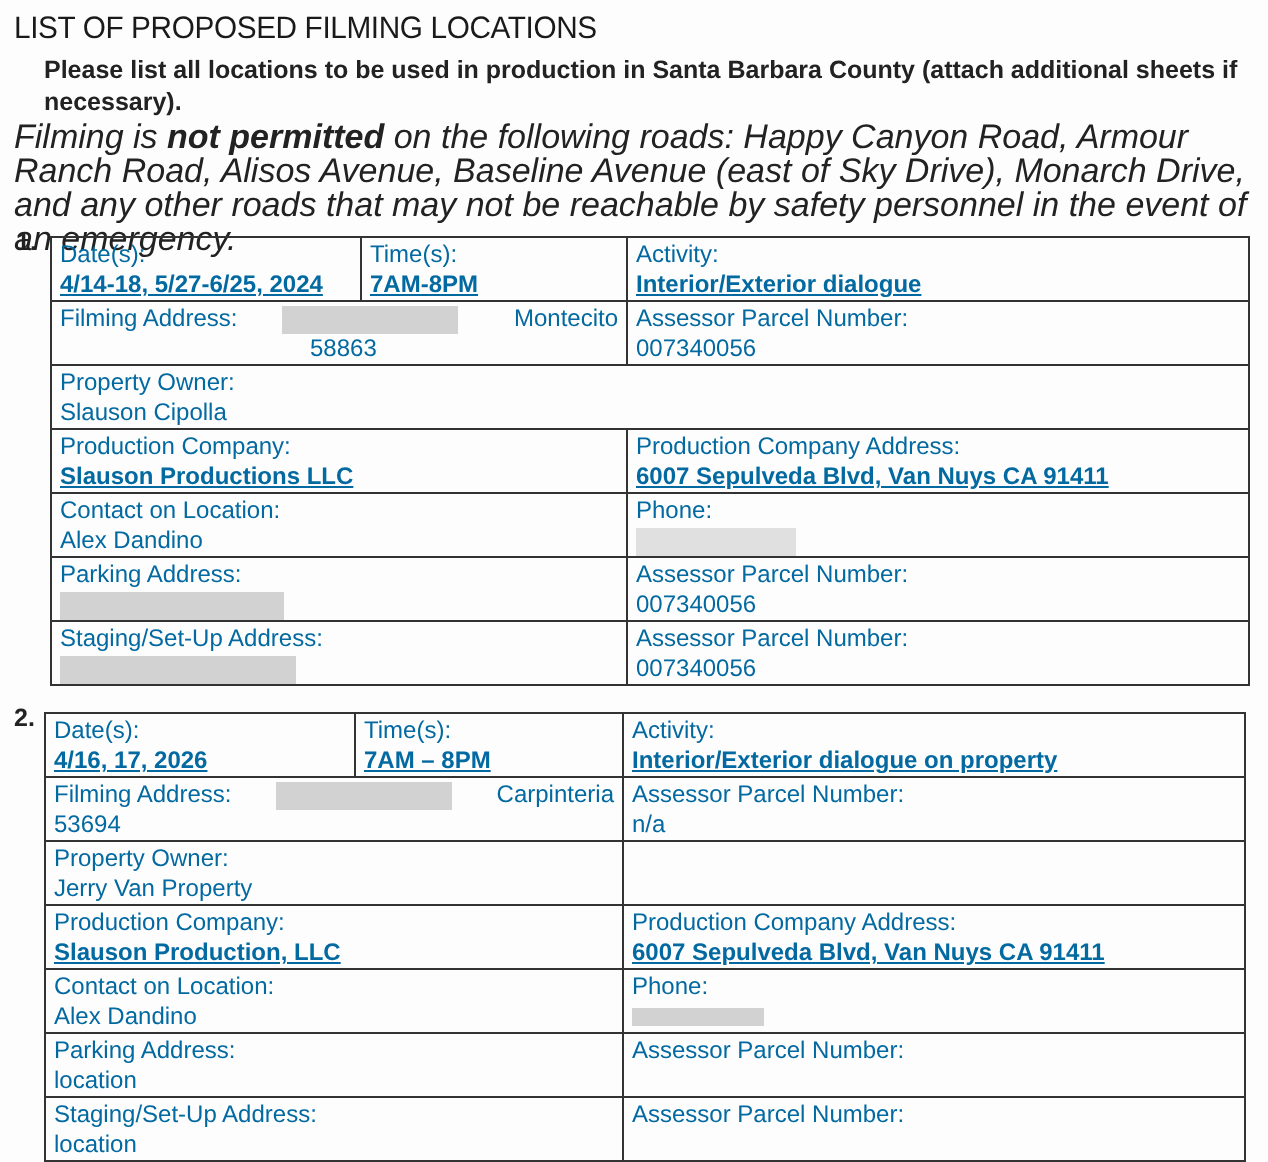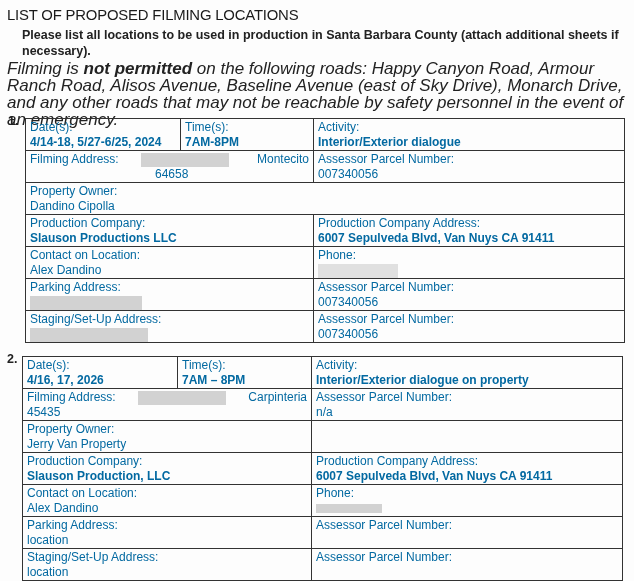--- a/index.html
+++ b/index.html
@@ -31,21 +31,21 @@
     table.loc {
       position: absolute; border-collapse: collapse; table-layout: fixed;
       font-size: 12px; color: #0369a1;
     }
     table.loc td {
       border: 1.3px solid #333; padding: 1px 4px 0 4px; vertical-align: top;
       line-height: 15px; overflow: hidden; white-space: nowrap;
     }
     .lbl { display: block; }
     .val { display: block; }
-    .u { font-weight: bold; }
+    .u { text-decoration: underline; font-weight: bold; }
     .redact {
       display: inline-block; background: #d2d2d2; height: 14px; vertical-align: middle;
     }
     .redact.light { background: #e0e0e0; }
     .inline-row { display: flex; align-items: center; gap: 22px; }
   </style>
 </head>
 <body>
 
 <div class="title">LIST OF PROPOSED FILMING LOCATIONS</div>
@@ -74,31 +74,31 @@
       <span class="val u">Interior/Exterior dialogue</span>
     </td>
   </tr>
   <tr style="height:32px">
     <td colspan="2">
       <span class="lbl inline-row">
         <span>Filming Address:</span>
         <span class="redact" style="width:118px"></span>
         <span style="margin-left:6px">Montecito</span>
       </span>
-      <span class="val" style="padding-left:125px">64658</span>
+      <span class="val" style="padding-left:125px">58863</span>
     </td>
     <td>
       <span class="lbl">Assessor Parcel Number:</span>
       <span class="val">007340056</span>
     </td>
   </tr>
   <tr style="height:32px">
     <td colspan="3">
       <span class="lbl">Property Owner:</span>
-      <span class="val">Dandino Cipolla</span>
+      <span class="val">Slauson Cipolla</span>
     </td>
   </tr>
   <tr style="height:32px">
     <td colspan="2">
       <span class="lbl">Production Company:</span>
       <span class="val u">Slauson Productions LLC</span>
     </td>
     <td>
       <span class="lbl">Production Company Address:</span>
       <span class="val u">6007 Sepulveda Blvd, Van Nuys CA 91411</span>
@@ -159,21 +159,21 @@
       <span class="val u">Interior/Exterior dialogue on property</span>
     </td>
   </tr>
   <tr style="height:32px">
     <td colspan="2">
       <span class="lbl inline-row">
         <span>Filming Address:</span>
         <span class="redact" style="width:100px"></span>
         <span style="margin-left:0">Carpinteria</span>
       </span>
-      <span class="val">45435</span>
+      <span class="val">53694</span>
     </td>
     <td>
       <span class="lbl">Assessor Parcel Number:</span>
       <span class="val">n/a</span>
     </td>
   </tr>
   <tr style="height:32px">
     <td colspan="2">
       <span class="lbl">Property Owner:</span>
       <span class="val">Jerry Van Property</span>

